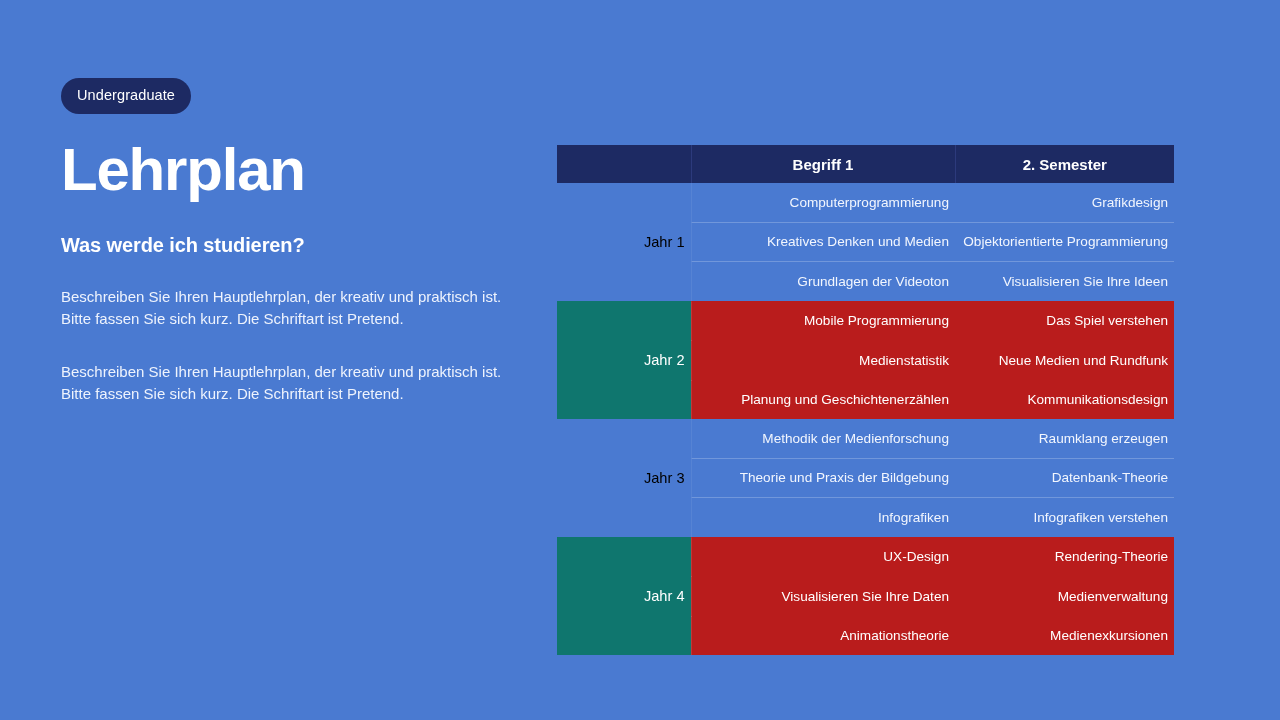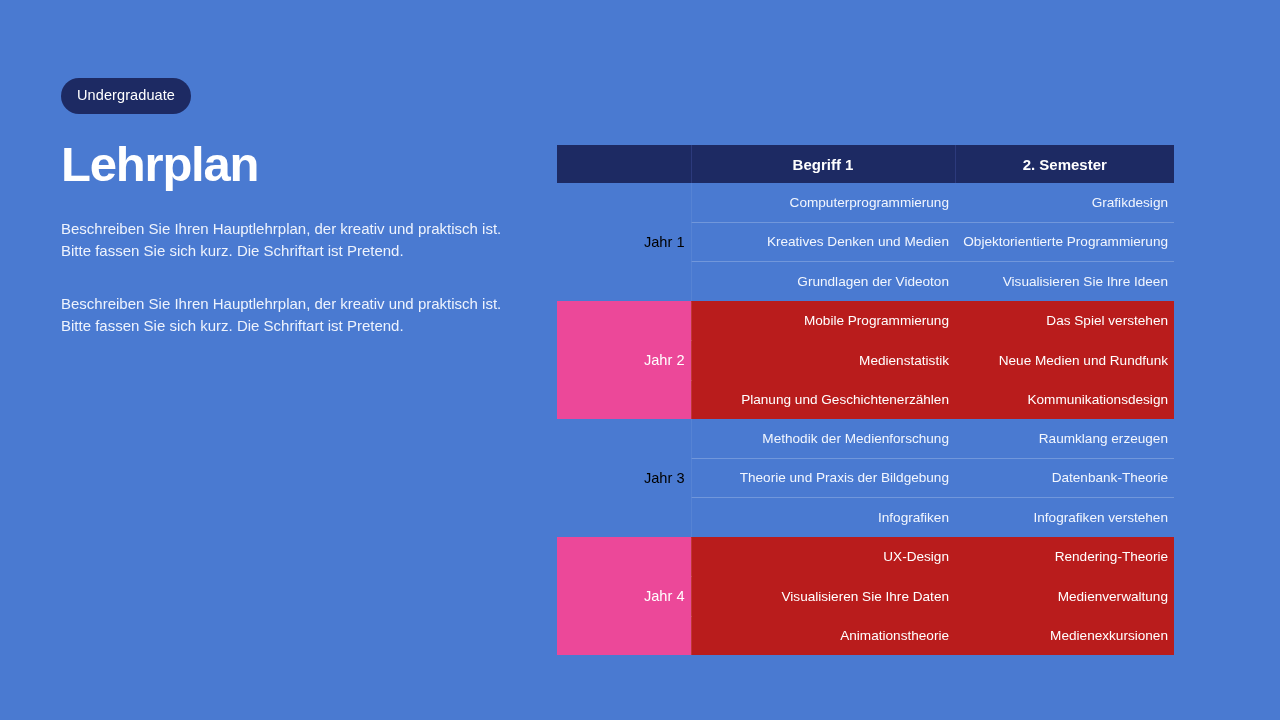--- a/index.html
+++ b/index.html
@@ -37,21 +37,21 @@
     font-size: 14.5px;
     line-height: 1;
     padding: 10px 16px 11px 16px;
     border-radius: 999px;
     letter-spacing: 0.1px;
     white-space: nowrap;
   }
 
   .page-title {
     margin: 26px 0 0 0;
-    font-size: 49px;
+    font-size: 60px;
     font-weight: 700;
     color: #ffffff;
     letter-spacing: -1.2px;
     line-height: 1.0;
   }
 
   .subtitle {
     margin: 34px 0 0 0;
     font-size: 20px;
     font-weight: 700;
@@ -129,36 +129,37 @@
   tr.row-last td.course-cell {
     border-top: 1px solid rgba(255,255,255,0.22);
   }
 
   
   tr.hl td {
     background: #b91c1c;
     color: #ffffff;
   }
   tr.hl td.year-cell {
-    background: #ec4899;
+    background: #0f766e;
     border-right: 1px solid rgba(255,255,255,0.12);
     padding-left: 7px;
   }
   tr.hl td.course-cell {
     border-top: 1px solid transparent;
   }
 </style>
 </head>
 <body>
 
 <div class="slide">
 
   <div class="left-panel">
     <div class="badge">Undergraduate</div>
     <h1 class="page-title">Lehrplan</h1>
+    <h2 class="subtitle">Was werde ich studieren?</h2>
     <p class="para first">Beschreiben Sie Ihren Hauptlehrplan, der kreativ und praktisch ist. Bitte fassen Sie sich kurz. Die Schriftart ist Pretend.</p>
     <p class="para second">Beschreiben Sie Ihren Hauptlehrplan, der kreativ und praktisch ist. Bitte fassen Sie sich kurz. Die Schriftart ist Pretend.</p>
   </div>
 
   <div class="table-wrap">
     <table class="curriculum-table">
       <colgroup>
         <col class="c-year">
         <col class="c-sem1">
         <col class="c-sem2">

